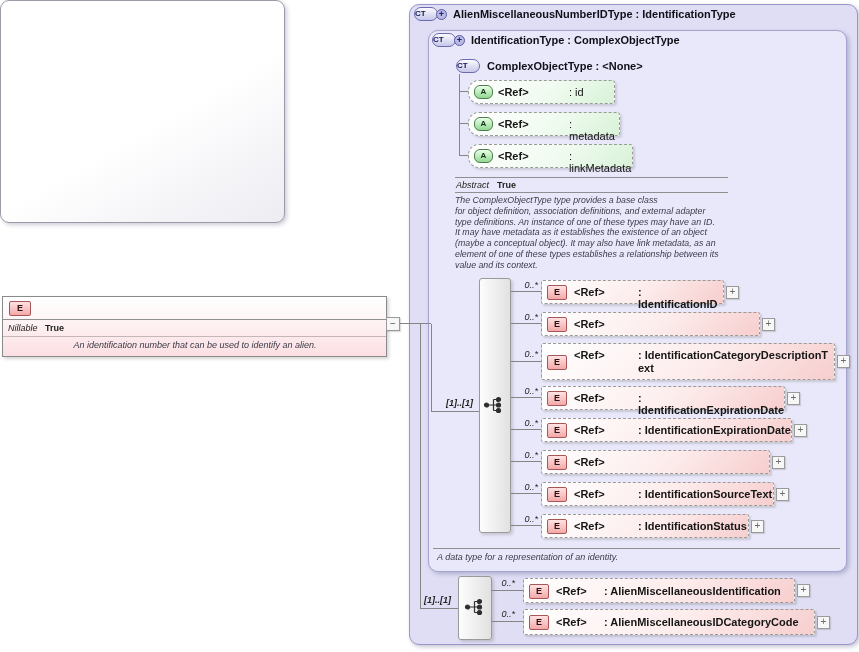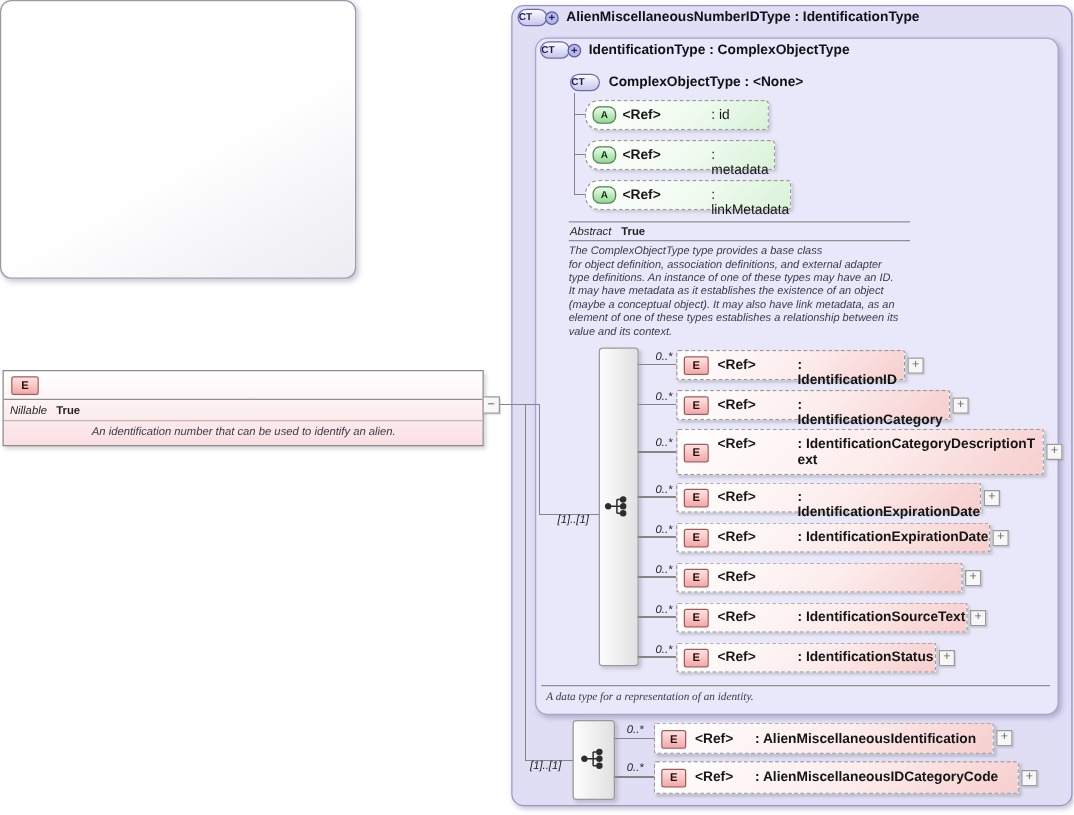--- a/index.html
+++ b/index.html
@@ -68,21 +68,21 @@
         font-size:10px;line-height:10px;text-align:center;box-shadow:1px 1px 1px rgba(120,120,120,.25);}
   .p1{left:726px;top:286px;} .p2{left:762px;top:318px;} .p3{left:837px;top:355px;} .p4{left:787px;top:392px;}
   .p5{left:794px;top:424px;} .p6{left:772px;top:456px;} .p7{left:776px;top:488px;} .p8{left:751px;top:520px;}
   .pb1{left:797px;top:584px;} .pb2{left:817px;top:616px;}
   #collapse-square{left:386px;top:317px;width:12px;height:12px;line-height:11px;color:#555;}
   
   .occurs{position:absolute;width:19px;font-size:9px;font-style:italic;color:#222;text-align:right;}
   .o1{left:519px;top:280px;} .o2{left:519px;top:312px;} .o3{left:519px;top:349px;} .o4{left:519px;top:386px;}
   .o5{left:519px;top:418px;} .o6{left:519px;top:450px;} .o7{left:519px;top:482px;} .o8{left:519px;top:514px;}
   .ob1{left:496px;top:578px;} .ob2{left:496px;top:609px;}
-  .card{position:absolute;font-size:9px;font-weight:normal;font-style:italic;color:#222;margin-top:12px;}
+  .card{position:absolute;font-size:9px;font-weight:bold;font-style:italic;color:#222;}
   #card-inner{left:446px;top:398px;}
   #card-bottom{left:424px;top:595px;}
   
   .seq-bar{position:absolute;border:1px solid #9a9a9a;border-radius:3px;
            background:linear-gradient(90deg,#fdfdfd,#e1e1e1);box-shadow:2px 2px 3px rgba(120,120,120,.3);}
   #seq-inner{left:479px;top:278px;width:30px;height:253px;}
   #seq-bottom{left:458px;top:576px;width:32px;height:62px;}
   .seq-glyph{position:absolute;}
   
   .sep{position:absolute;height:1px;background:#8f8f8f;}
@@ -197,21 +197,20 @@
     <span class="e-icon">E</span>
     <span class="ref">&lt;Ref&gt;</span>
     <span class="el-name">: IdentificationID</span>
   </div>
   <div class="plus p1">+</div>
 
   <span class="occurs o2">0..*</span>
   <div class="el-box r2">
     <span class="e-icon">E</span>
     <span class="ref">&lt;Ref&gt;</span>
-    <span class="el-name">: IdentificationCategory</span>
   </div>
   <div class="plus p2">+</div>
 
   <span class="occurs o3">0..*</span>
   <div class="el-box r3">
     <span class="e-icon">E</span>
     <span class="ref">&lt;Ref&gt;</span>
     <span class="el-name">: IdentificationCategoryDescriptionText</span>
   </div>
   <div class="plus p3">+</div>
@@ -249,21 +248,21 @@
 
   <span class="occurs o8">0..*</span>
   <div class="el-box r8">
     <span class="e-icon">E</span>
     <span class="ref">&lt;Ref&gt;</span>
     <span class="el-name">: IdentificationStatus</span>
   </div>
   <div class="plus p8">+</div>
 
   <div class="sep" style="left:433px;top:548px;width:407px;"></div>
-  <div class="desc" style="left:437px;top:552px;width:400px;font-size:9px;font-family:Liberation Serif, serif;">A data type for a representation of an identity.</div>
+  <div class="desc" style="left:437px;top:552px;width:400px;font-size:9px;">A data type for a representation of an identity.</div>
 
   <div id="seq-bottom" class="seq-bar"></div>
   <svg class="seq-glyph" style="left:464px;top:598px;" width="21" height="18">
     <g stroke="#2e2e2e" stroke-width="1.2" fill="#2e2e2e">
       <circle cx="3.5" cy="9" r="2"></circle>
       <path d="M3.5 9 H10.5 M10.5 3.5 V14.5 M10.5 3.5 H13.5 M10.5 9 H13.5 M10.5 14.5 H13.5" fill="none"></path>
       <circle cx="15.5" cy="3.5" r="2"></circle>
       <circle cx="15.5" cy="9" r="2"></circle>
       <circle cx="15.5" cy="14.5" r="2"></circle>
     </g>

